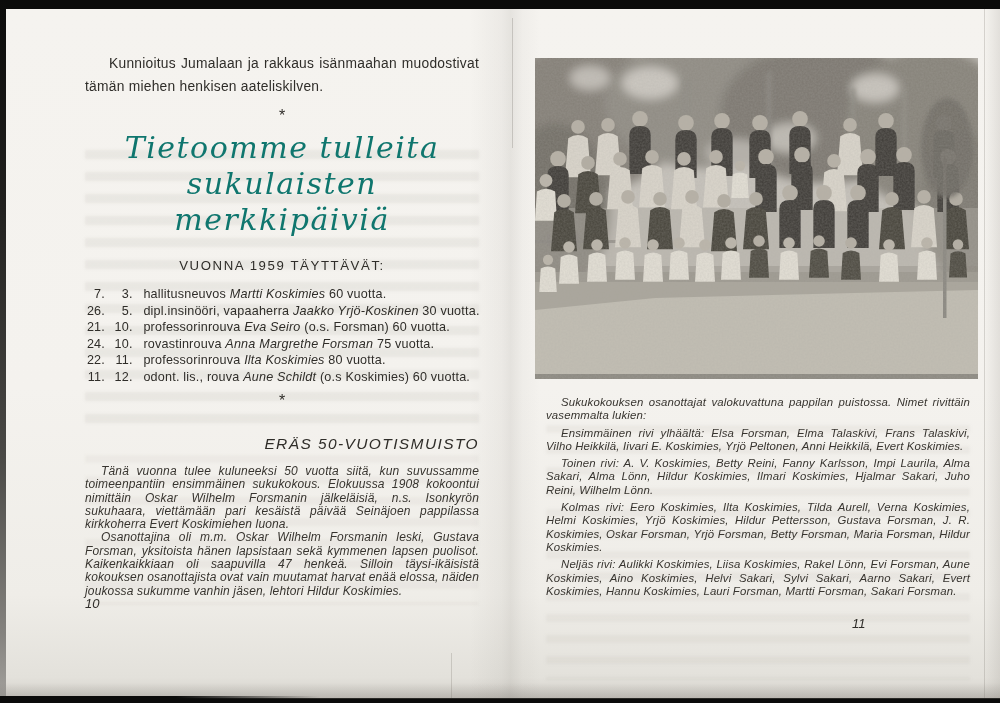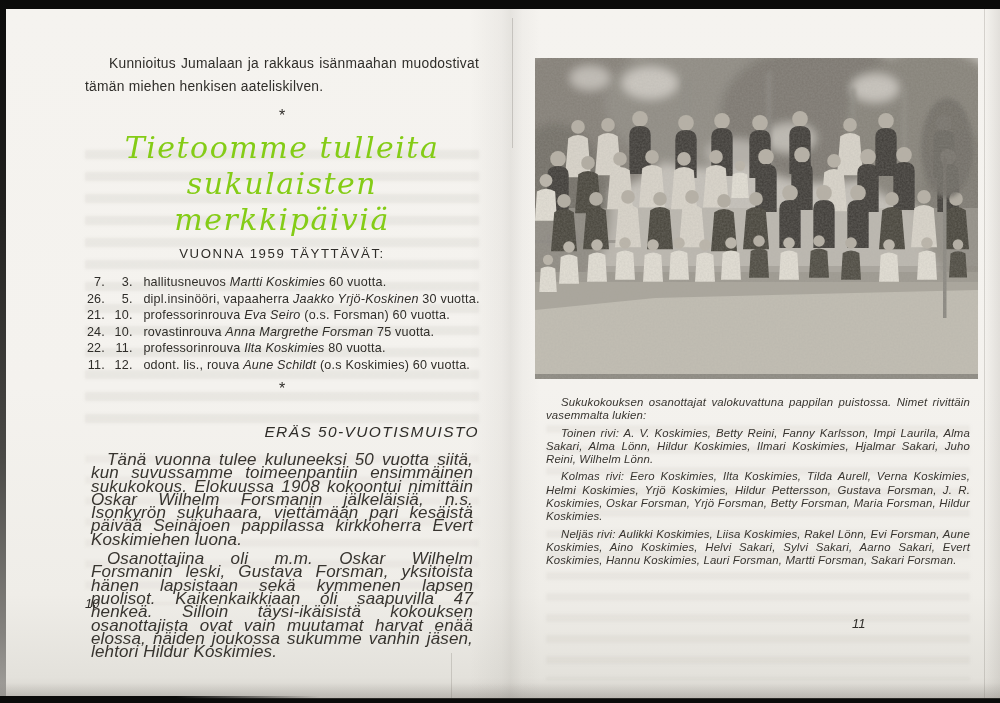--- a/index.html
+++ b/index.html
@@ -37,31 +37,31 @@
   .bleed-r1{left:546px;top:425px;width:424px;height:255px;
     background:repeating-linear-gradient(180deg,rgba(105,95,80,.050) 0 8px,rgba(105,95,80,0) 8px 21px);}
 
   
   .left-col{position:absolute;left:85px;top:52px;width:394px;}
   .intro p{margin:0;font-size:13.8px;line-height:23px;text-indent:24px;text-align:justify;letter-spacing:.25px;}
   .star{margin-top:10px;text-align:center;font-size:16px;height:16px;line-height:16px;}
   .star2{margin-top:8px;}
   .script-title{margin-top:6px;text-align:center;
     font-family:"DejaVu Serif",serif;font-style:italic;font-weight:400;
-    font-size:30px;line-height:36px;letter-spacing:1.5px;color:#84cc16;}
-  .subhead{margin-top:8px;text-align:center;font-size:13.2px;letter-spacing:1.6px;line-height:16px;}
+    font-size:30px;line-height:36px;letter-spacing:1.5px;color:#0f766e;}
+  .subhead{margin-top:20px;text-align:center;font-size:13.2px;letter-spacing:1.6px;line-height:16px;}
   .anniv-list{margin-top:12px;font-size:12.6px;line-height:16.5px;letter-spacing:.2px;}
   .anniv-row{white-space:nowrap;}
   .anniv-row .day{display:inline-block;width:20px;text-align:right;}
   .anniv-row .mon{display:inline-block;width:24px;text-align:right;margin-right:7px;}
   .anniv-row em{font-style:italic;}
   .section-head{margin-top:26px;text-align:right;font-style:italic;
     font-size:15.5px;letter-spacing:1.4px;line-height:18px;}
   .memoir{margin-top:12px;}
-  .memoir p{margin:6px;font-style:italic;font-size:17px;line-height:13.3px;
+  .memoir p{margin:0;font-style:italic;font-size:12px;line-height:13.3px;
     text-indent:16px;text-align:justify;letter-spacing:.15px;color:#37342f;}
   .pagenum{position:absolute;font-style:italic;font-size:13px;}
   .pagenum-left{left:85px;top:596px;}
   .pagenum-right{left:852px;top:616px;width:45px;text-align:left;}
 
   
   .photo-wrap{position:absolute;left:535px;top:58px;width:443px;height:321px;background:#c7c3bc;}
   .photo-wrap svg{display:block;width:443px;height:321px;}
   .caption{position:absolute;left:546px;top:396px;width:424px;}
   .caption p{margin:0 0 4px 0;font-style:italic;font-size:11.4px;line-height:13.3px;
@@ -274,20 +274,21 @@
       <ellipse cx="412" cy="90" rx="26" ry="50" fill="#6f6c65" filter="url(#soft2)" opacity="0.9"></ellipse>
 
       <rect x="0" y="316" width="443" height="5" fill="#605d57" opacity="0.55"></rect>
 
       <rect x="0" y="0" width="443" height="321" filter="url(#grain)"></rect>
     </svg>
   </figure>
 
   <div class="caption">
     <p>Sukukokouksen osanottajat valokuvattuna pappilan puistossa. Nimet rivittäin vasemmalta lukien:</p>
+    <p>Ensimmäinen rivi ylhäältä: Elsa Forsman, Elma Talaskivi, Frans Talaskivi, Vilho Heikkilä, Iivari E. Koskimies, Yrjö Peltonen, Anni Heikkilä, Evert Koskimies.</p>
     <p>Toinen rivi: A. V. Koskimies, Betty Reini, Fanny Karlsson, Impi Laurila, Alma Sakari, Alma Lönn, Hildur Koskimies, Ilmari Koskimies, Hjalmar Sakari, Juho Reini, Wilhelm Lönn.</p>
     <p>Kolmas rivi: Eero Koskimies, Ilta Koskimies, Tilda Aurell, Verna Koskimies, Helmi Koskimies, Yrjö Koskimies, Hildur Pettersson, Gustava Forsman, J. R. Koskimies, Oskar Forsman, Yrjö Forsman, Betty Forsman, Maria Forsman, Hildur Koskimies.</p>
     <p>Neljäs rivi: Aulikki Koskimies, Liisa Koskimies, Rakel Lönn, Evi Forsman, Aune Koskimies, Aino Koskimies, Helvi Sakari, Sylvi Sakari, Aarno Sakari, Evert Koskimies, Hannu Koskimies, Lauri Forsman, Martti Forsman, Sakari Forsman.</p>
   </div>
   <div class="pagenum pagenum-right">11</div>
 </section>
 
 <div class="edge-top"></div>
 <div class="edge-left"></div>
 <div class="edge-bottom-shade"></div>

